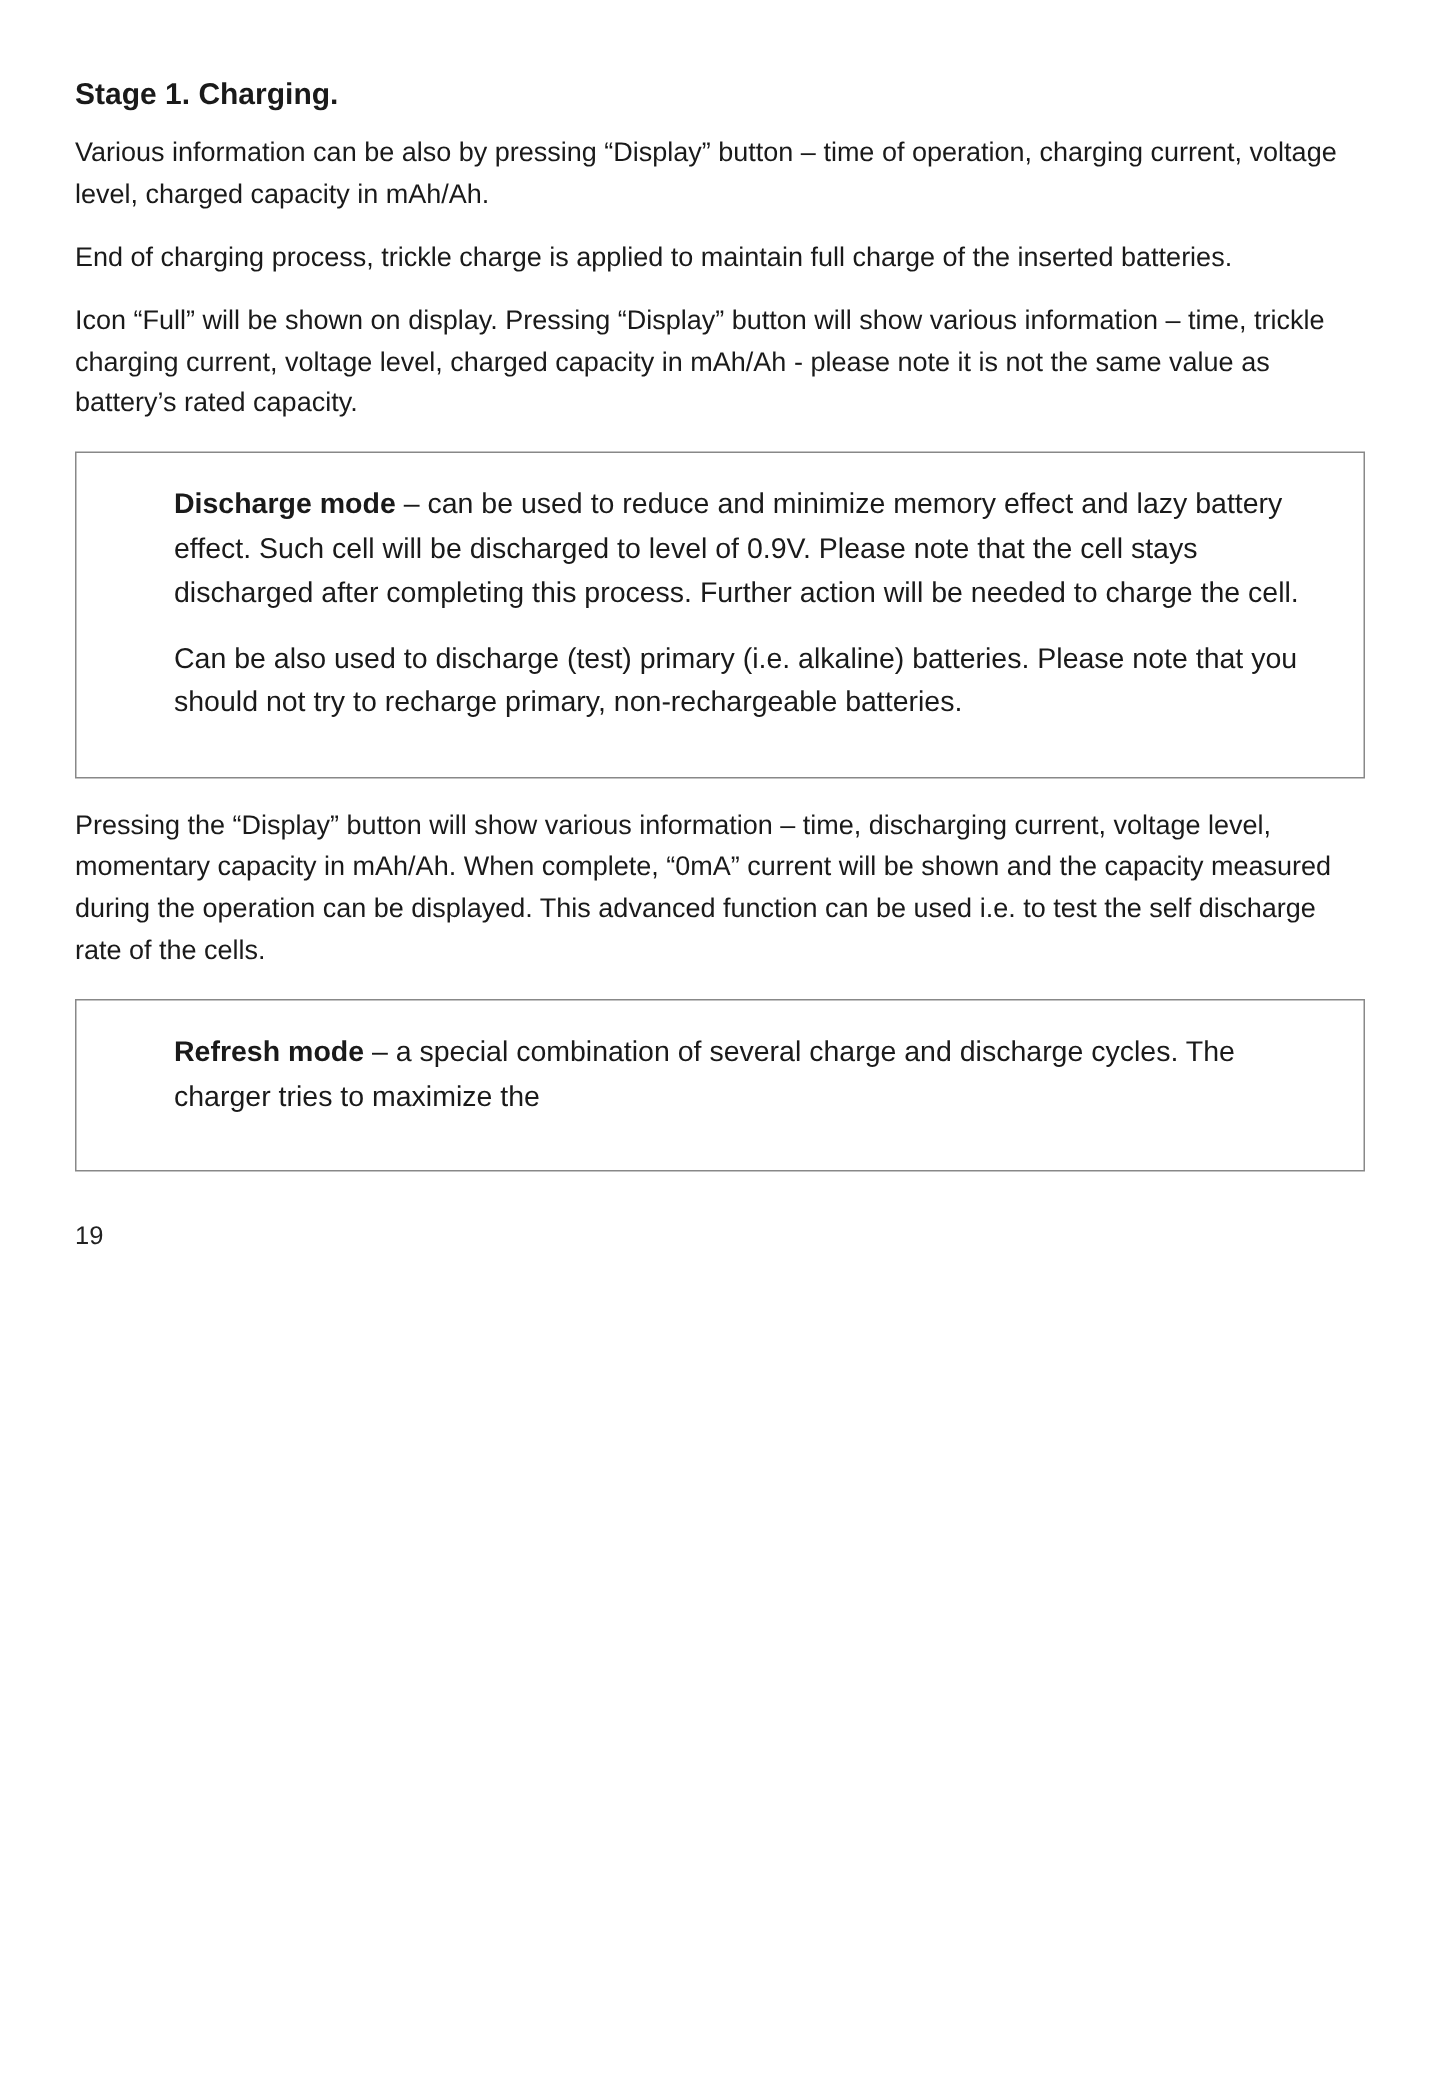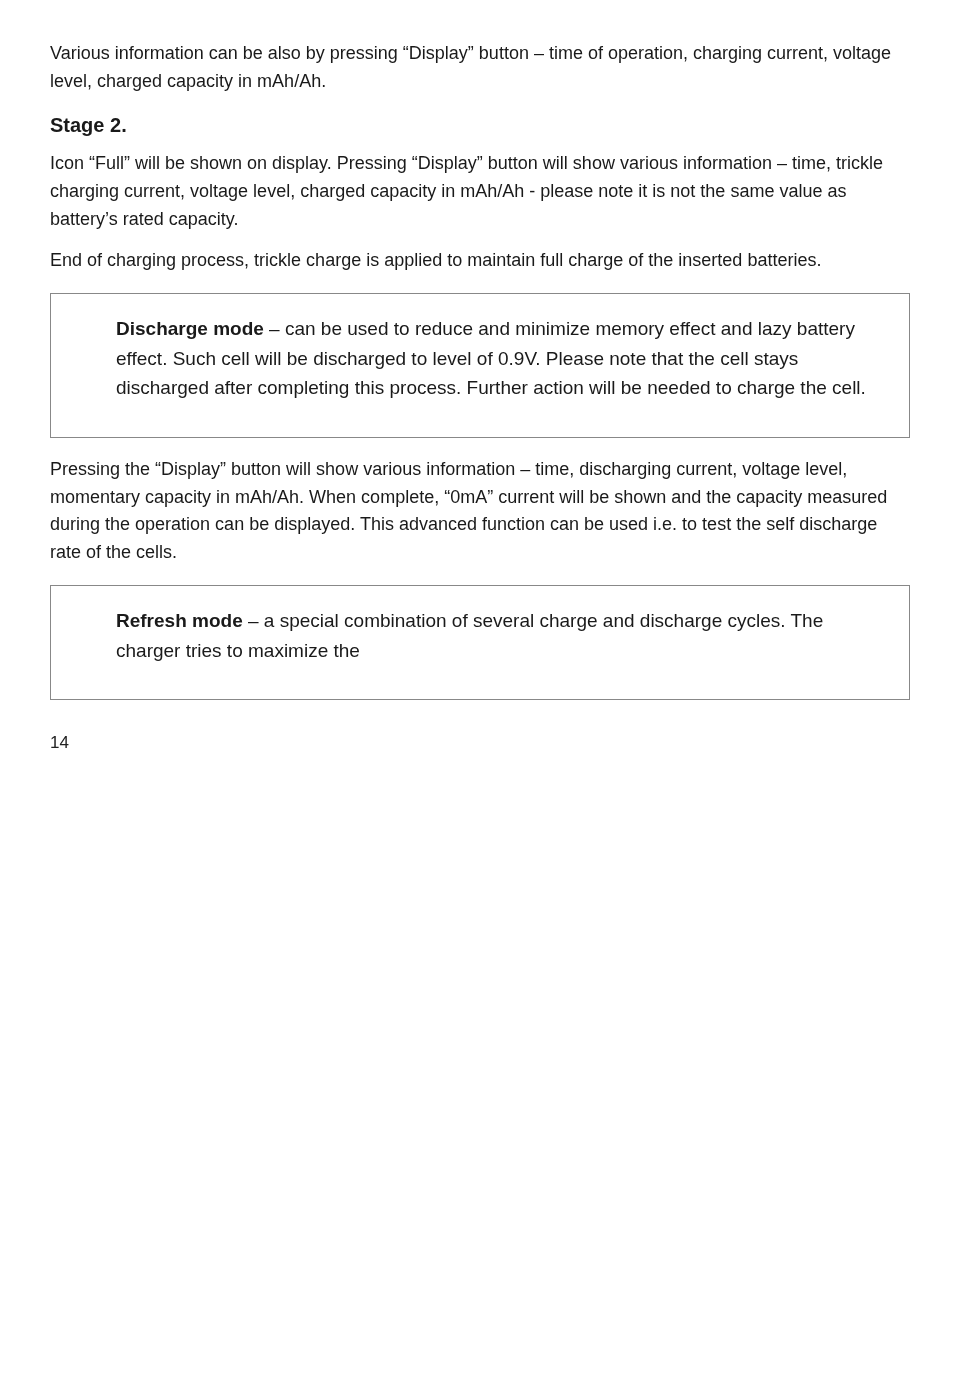--- a/index.html
+++ b/index.html
@@ -56,39 +56,40 @@
       font-weight: bold;
       margin-top: 8px;
       margin-bottom: 10px;
     }
   </style>
 </head>
 <body>
 
 <div class="page-content">
 
+  <div class="stage-heading">Stage 1. Charging.</div>
 
   <div class="paragraph">Various information can be also by pressing “Display” button – time of operation, charging current, voltage level, charged capacity in mAh/Ah.</div>
 
-  <div class="stage-heading">Stage 2.</div>
+
+  <div class="paragraph">End of charging process, trickle charge is applied to maintain full charge of the inserted batteries.</div>
 
   <div class="paragraph">Icon “Full” will be shown on display. Pressing “Display” button will show various information – time, trickle charging current, voltage level, charged capacity in mAh/Ah - please note it is not the same value as battery’s rated capacity.</div>
-
-  <div class="paragraph">End of charging process, trickle charge is applied to maintain full charge of the inserted batteries.</div>
 
   <div class="boxed-section">
     <div class="paragraph">
       <span class="bold-term">Discharge mode</span><span> – can be used to reduce and minimize memory effect and lazy battery effect. Such cell will be discharged to level of 0.9V. Please note that the cell stays discharged after completing this process. Further action will be needed to charge the cell.</span>
     </div>
+    <div class="paragraph">Can be also used to discharge (test) primary (i.e. alkaline) batteries. Please note that you should not try to recharge primary, non-rechargeable batteries.</div>
   </div>
 
 
   <div class="paragraph">Pressing the “Display” button will show various information – time, discharging current, voltage level, momentary capacity in mAh/Ah. When complete, “0mA” current will be shown and the capacity measured during the operation can be displayed. This advanced function can be used i.e. to test the self discharge rate of the cells.</div>
 
   <div class="boxed-section">
     <div class="paragraph">
       <span class="bold-term">Refresh mode</span><span> – a special combination of several charge and discharge cycles. The charger tries to maximize the</span>
     </div>
   </div>
 
-  <div class="page-number">14</div>
+  <div class="page-number">19</div>
 
 </div>
 
 </body></html>

